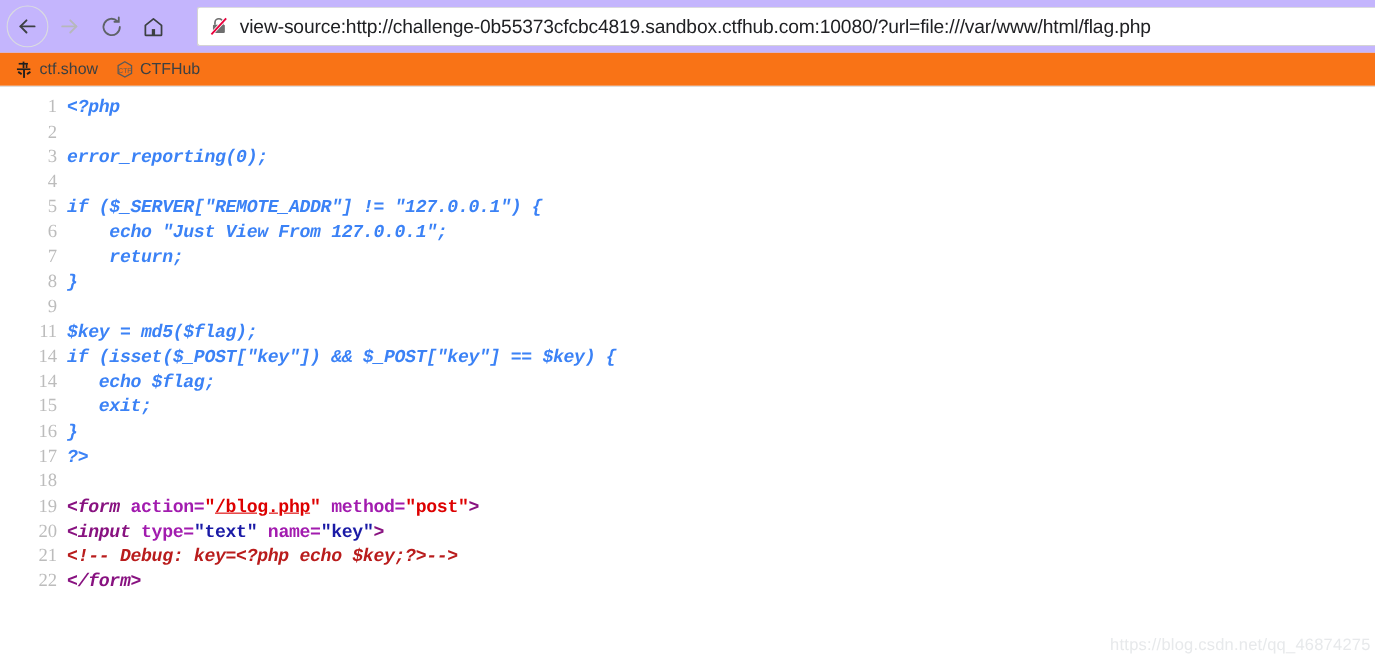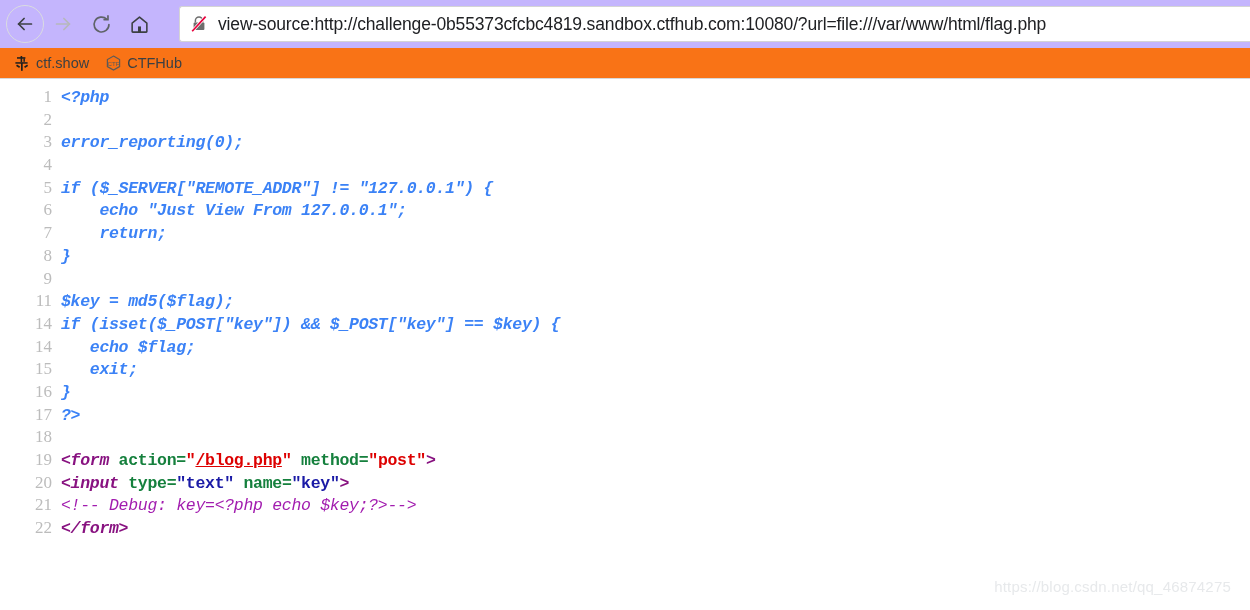--- a/index.html
+++ b/index.html
@@ -137,29 +137,29 @@
     white-space: pre;
     font-family: "Liberation Mono", "DejaVu Sans Mono", monospace;
     font-style: italic;
     font-weight: bold;
     font-size: 16.5px;
     letter-spacing: -0.3px;
   }
   
   .t-php     { color: #3b82f6; }
   .t-tag     { color: #881280; }
-  .t-attr    { color: #15803d; font-style: normal; }
+  .t-attr    { color: #a21caf; font-style: normal; }
   .t-val-red { color: #dd0000; font-style: normal; }
   .t-val-blue{ color: #1a1aa6; font-style: normal; }
   .t-link    { color: #dd0000; text-decoration: underline; font-style: normal; }
-  .t-comment { color: #a21caf; font-weight: normal; }
+  .t-comment { color: #b91c1c; font-weight: bold; }
 
   .watermark {
     position: absolute;
-    right: 19px;
+    right: 4px;
     bottom: 6px;
     font-size: 15px;
     color: #e7e9eb;
     font-family: "Liberation Sans", sans-serif;
     letter-spacing: 0.2px;
     user-select: none;
     margin-top: 28px;
   }
 </style>
 </head>

